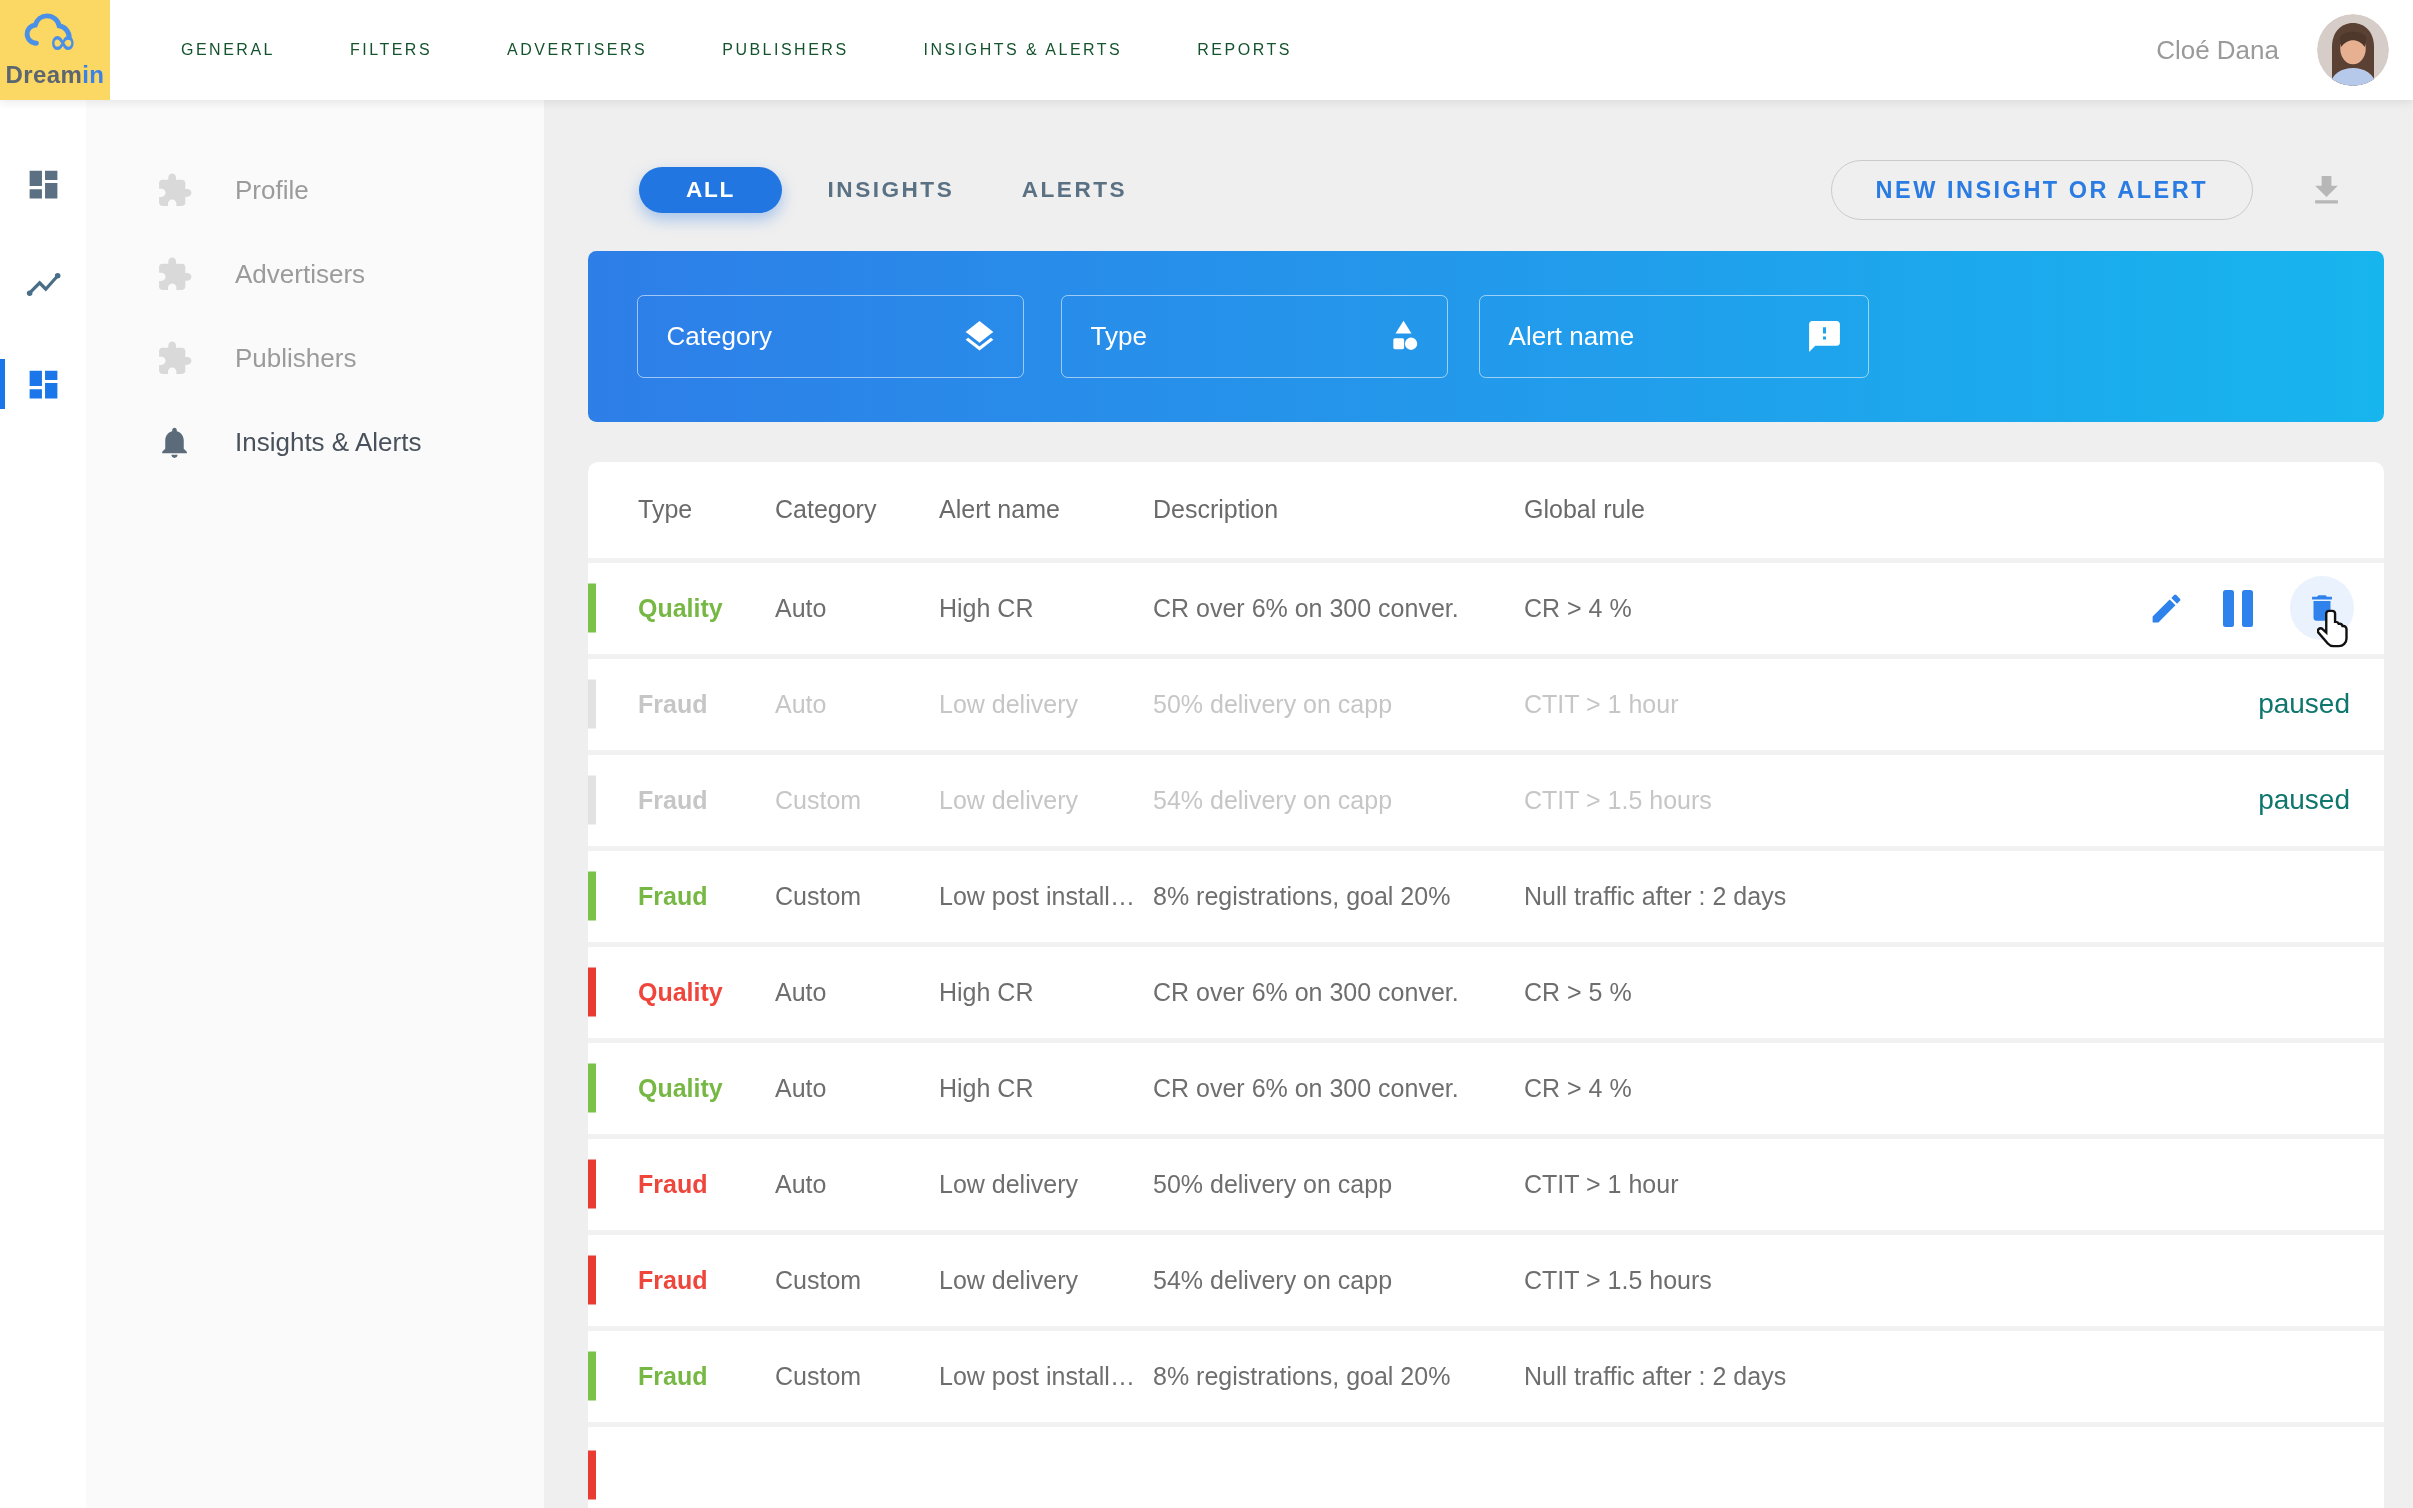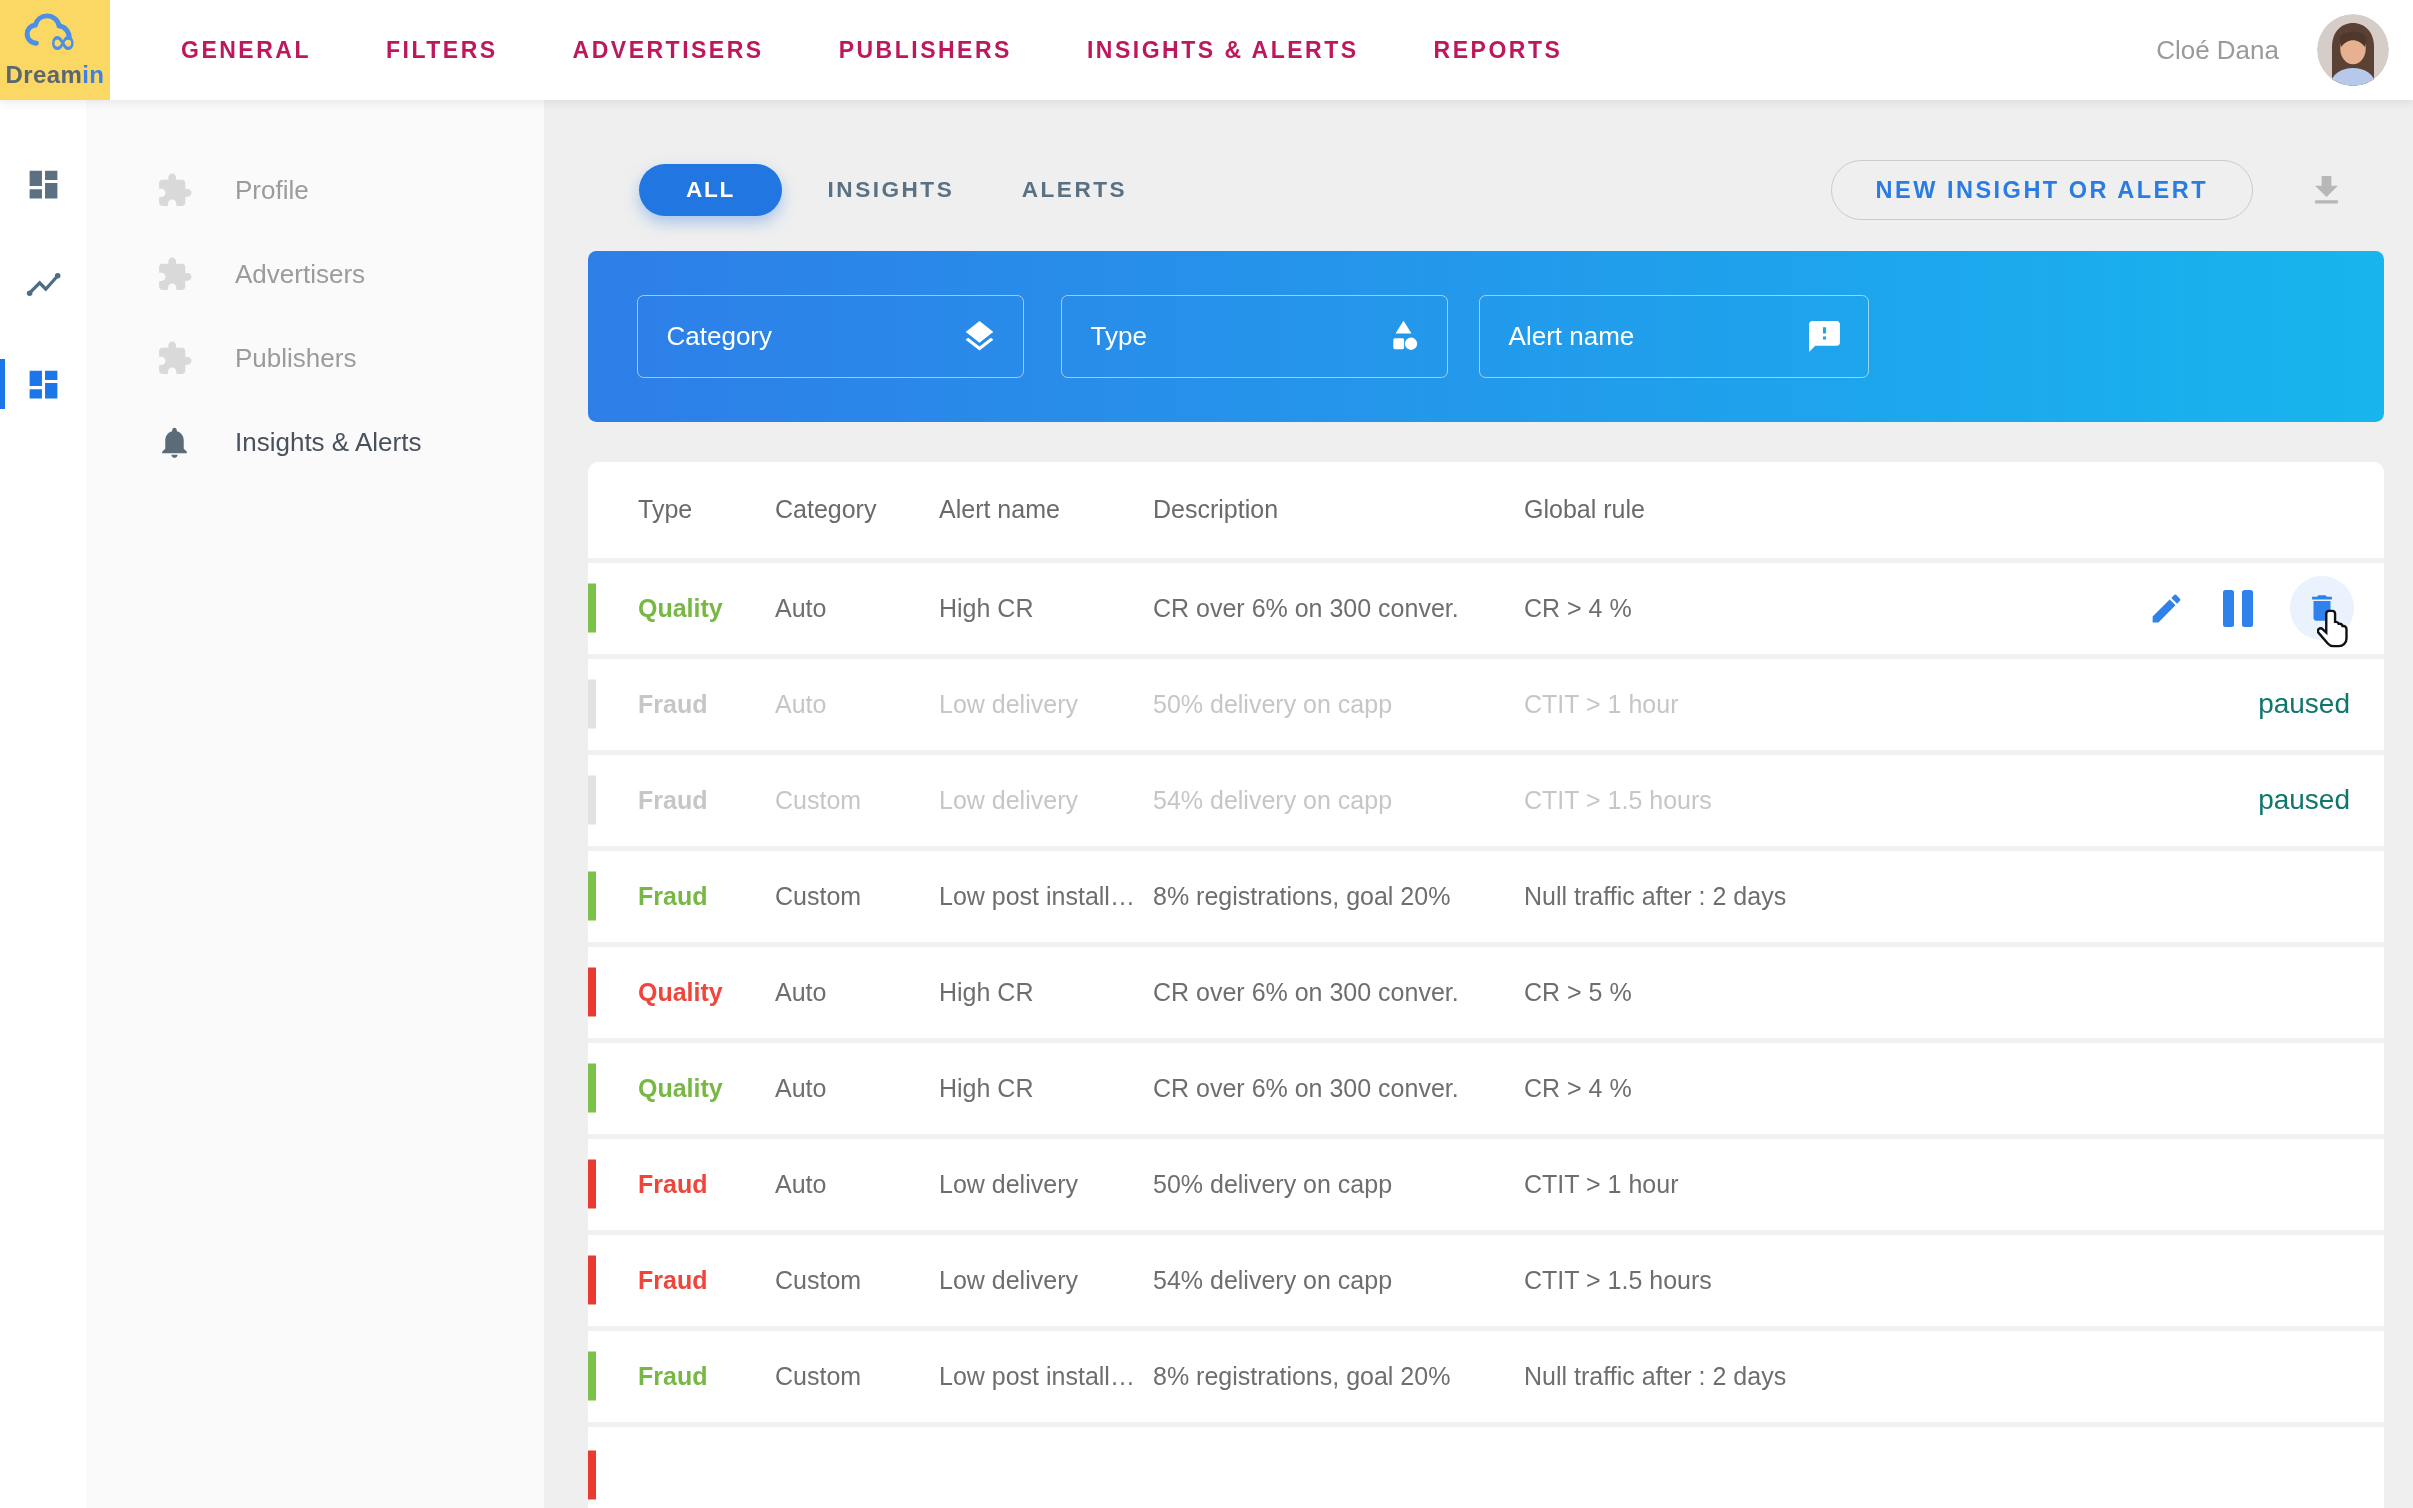--- a/index.html
+++ b/index.html
@@ -7,21 +7,21 @@
   body { font-family:"Liberation Sans","DejaVu Sans",sans-serif; background:#efefef; }
 
   
   #topbar { position:relative; z-index:10; display:flex; align-items:center; height:100px;
             background:#fff; box-shadow:0 2.5px 8.4px rgba(0,0,0,.08); }
   #logo { width:110px; height:100px; background:#fbd763; display:flex; flex-direction:column;
           align-items:center; justify-content:center; gap:1.7px; flex:0 0 auto; }
   #logo .brand-text { font-size:24px; font-weight:600; color:#5c6670; letter-spacing:0.4px; }
   #logo .brand-text b { color:#3b82e8; font-weight:700; }
   #nav { display:flex; gap:75px; margin-left:71px; }
-  .nav-item { font-size:23px; font-weight:700; letter-spacing:2.5px; color:#be185d; cursor:pointer; }
+  .nav-item { font-size:16px; font-weight:400; letter-spacing:2.5px; color:#14532d; cursor:pointer; }
   #user-area { margin-left:auto; margin-right:24px; display:flex; align-items:center; gap:38px; }
   #user-name { font-size:26px; color:#9a9a9a; }
   #avatar { width:72px; height:72px; border-radius:50%; overflow:hidden; flex:0 0 auto; }
 
   
   #body-row { display:flex; height:1409px; }
 
   #rail { width:86px; background:#fff; position:relative; display:flex; flex-direction:column;
           align-items:center; padding-top:66px; gap:63px; flex:0 0 auto; }
   .rail-icon { width:37px; height:37px; display:flex; align-items:center; justify-content:center; cursor:pointer; }
@@ -33,21 +33,21 @@
   .side-item .icn { width:37px; height:37px; flex:0 0 auto; }
   .side-item.active { color:#49525c; font-weight:400; }
 
   #main { flex:1; display:flex; flex-direction:column; padding:0 29px 0 44px; min-width:0; }
 
   
   #tabs-row { margin-top:58px; display:flex; align-items:center; height:64px; }
   #tabs { display:flex; align-items:center; margin-left:51px; }
   .tab { font-size:22.6px; font-weight:700; letter-spacing:2.5px; color:#5a7184; padding:0 22px;
          margin-left:23.5px; cursor:pointer; }
-  .tab.tab-active { margin-left:0; height:52px; padding:0 47px; border-radius:31px; background:#2176e1;
+  .tab.tab-active { margin-left:0; height:46px; padding:0 47px; border-radius:31px; background:#2176e1;
          color:#fff; display:flex; align-items:center; letter-spacing:1.7px;
          box-shadow:0 6.7px 15px rgba(33,118,225,.35); }
   #new-btn { margin-left:auto; height:60px; border:1.7px solid #cbcbcb; border-radius:30px; background:transparent;
          padding:0 44px; color:#2a7ce3; font-size:23.5px; font-weight:700; letter-spacing:2.5px;
          font-family:inherit; cursor:pointer; display:flex; align-items:center; }
   #download-btn { margin-left:54px; margin-right:38px; width:39px; height:39px; cursor:pointer;
          display:flex; align-items:center; justify-content:center; background:none; border:none; }
 
   
   #filterbar { margin-top:28.5px; height:171px; border-radius:8.4px; flex:0 0 auto;

